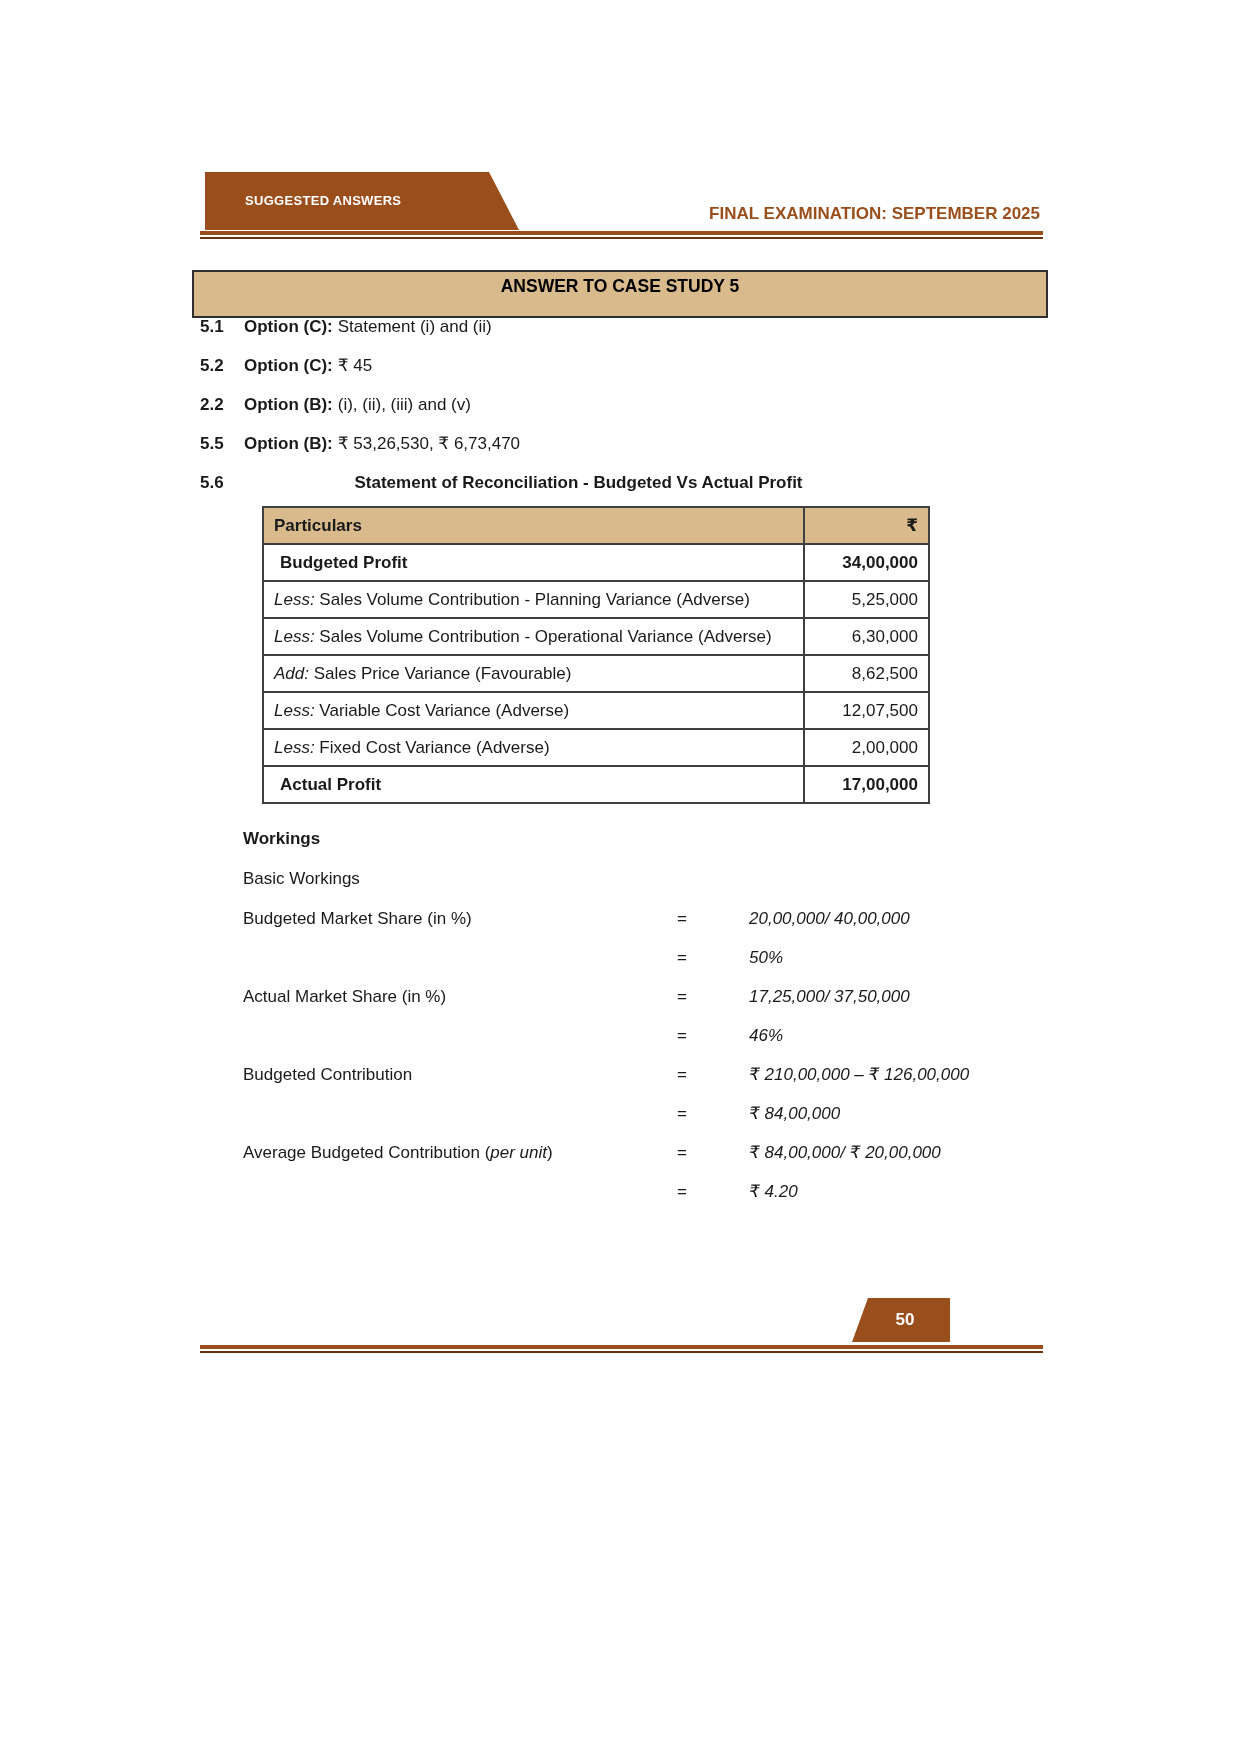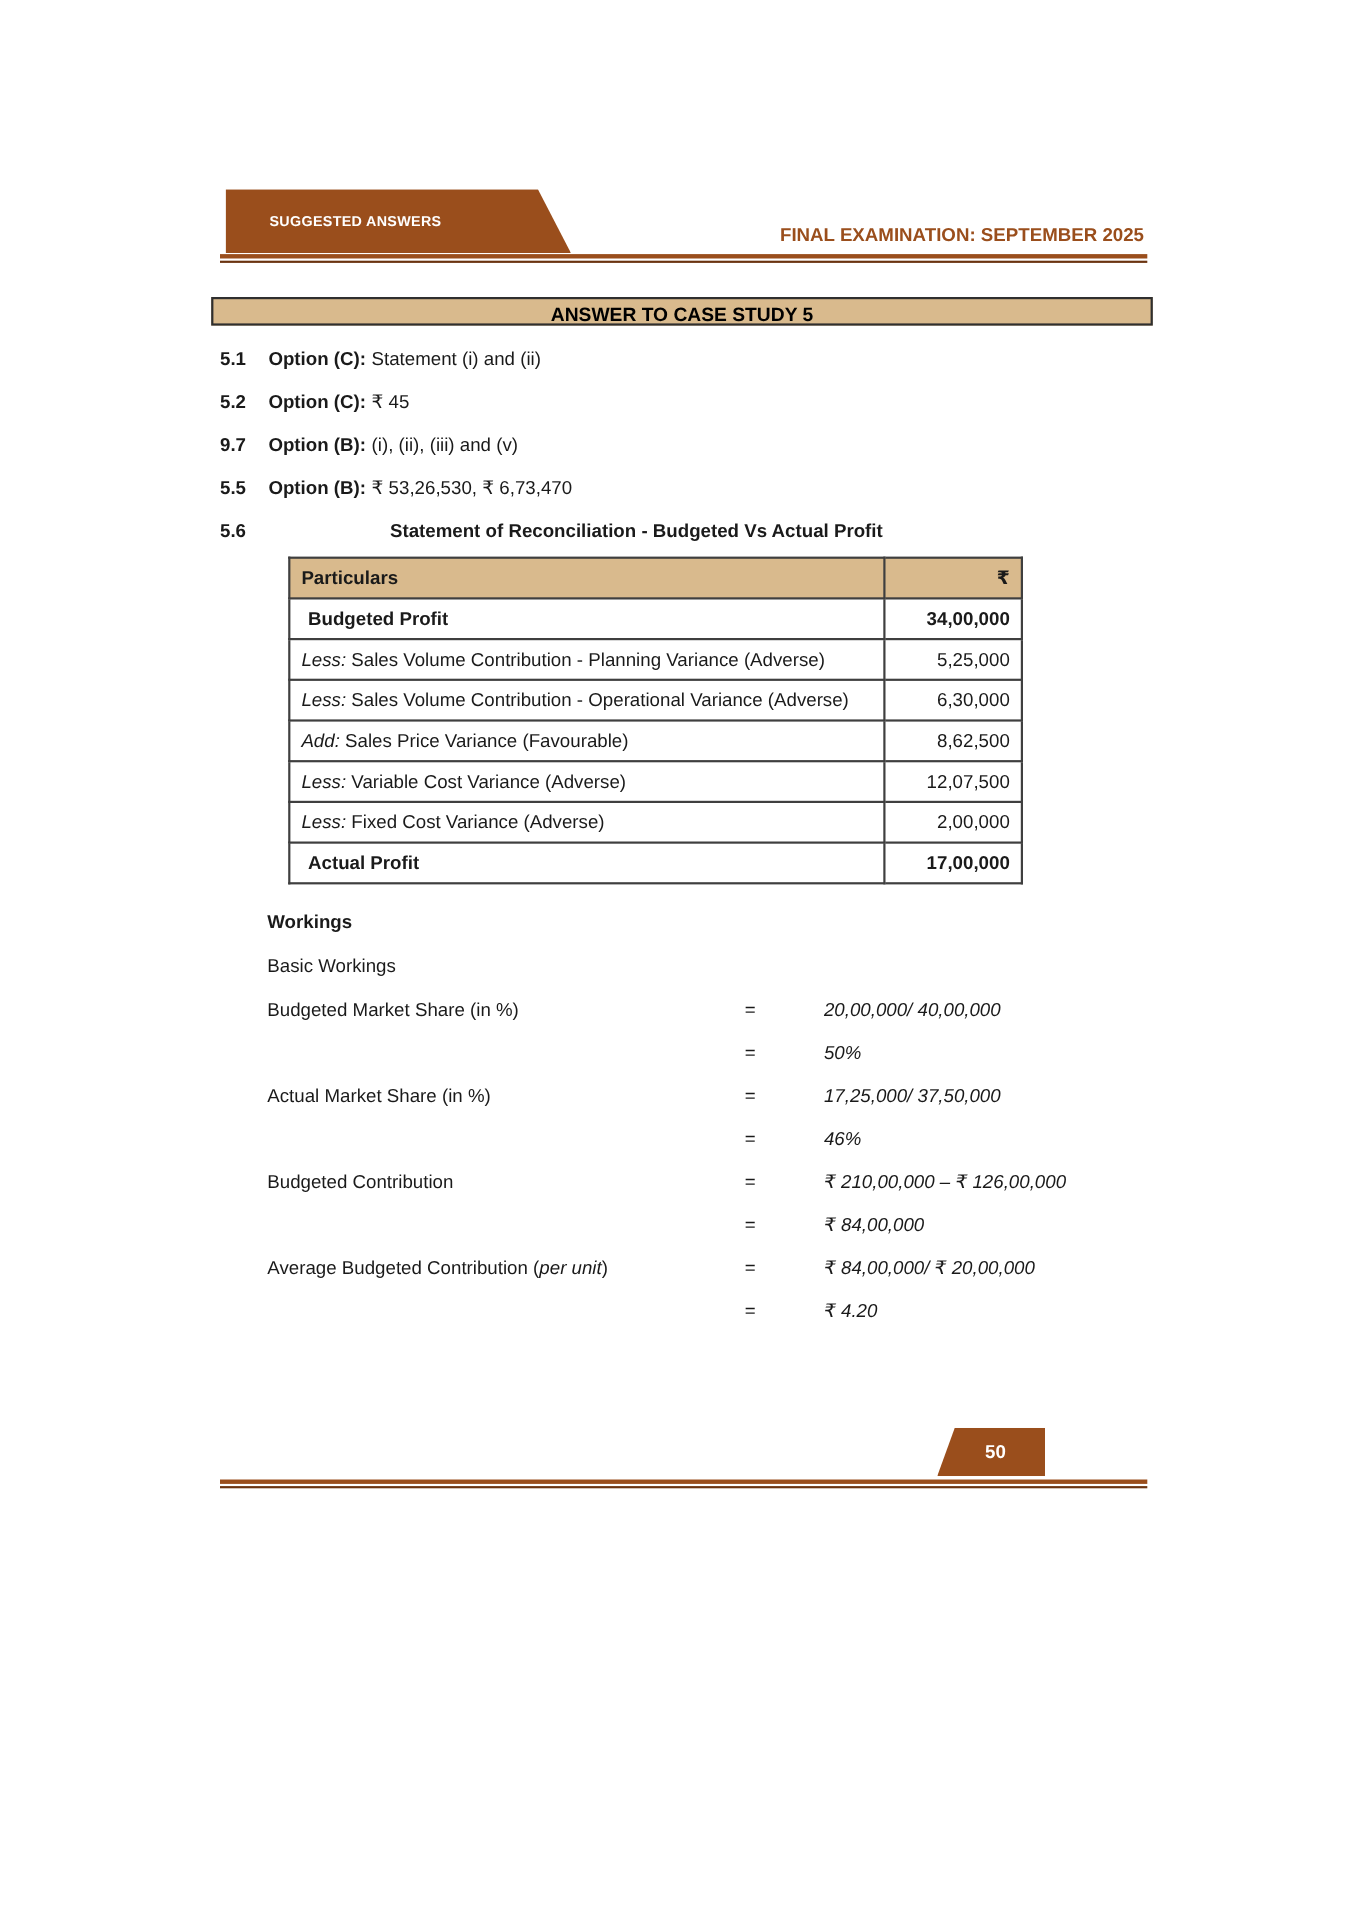--- a/index.html
+++ b/index.html
@@ -54,21 +54,21 @@
     left: 200px; top: 231px;
     width: 843px;
   }
   .rule-thick { height: 4px; background: var(--brown); }
   .rule-thin  { height: 2px; background: var(--brown-dark); margin-top: 2px; }
 
   
   .title-bar {
     position: absolute;
     left: 192px; top: 270px;
-    width: 856px; height: 26px;
+    width: 856px; height: 48px;
     background: var(--tan);
     border: 2px solid #2f2f2f;
     text-align: center;
     font-weight: 700;
     font-size: 17.5px;
     line-height: 29px;
     color: #000;
   }
 
   
@@ -159,21 +159,21 @@
       <span class="num">5.1</span>
       <span class="ans-text"><b class="opt">Option (C):</b><span>Statement (i) and (ii)</span></span>
     </div>
 
     <div class="answer">
       <span class="num">5.2</span>
       <span class="ans-text"><b class="opt">Option (C):</b><span>₹ 45</span></span>
     </div>
 
     <div class="answer">
-      <span class="num">9.7</span>
+      <span class="num">2.2</span>
       <span class="ans-text"><b class="opt">Option (B):</b><span>(i), (ii), (iii) and (v)</span></span>
     </div>
 
 
     <div class="answer">
       <span class="num">5.5</span>
       <span class="ans-text"><b class="opt">Option (B):</b><span>₹ 53,26,530, ₹ 6,73,470</span></span>
     </div>
 
     <div class="answer heading-row">

